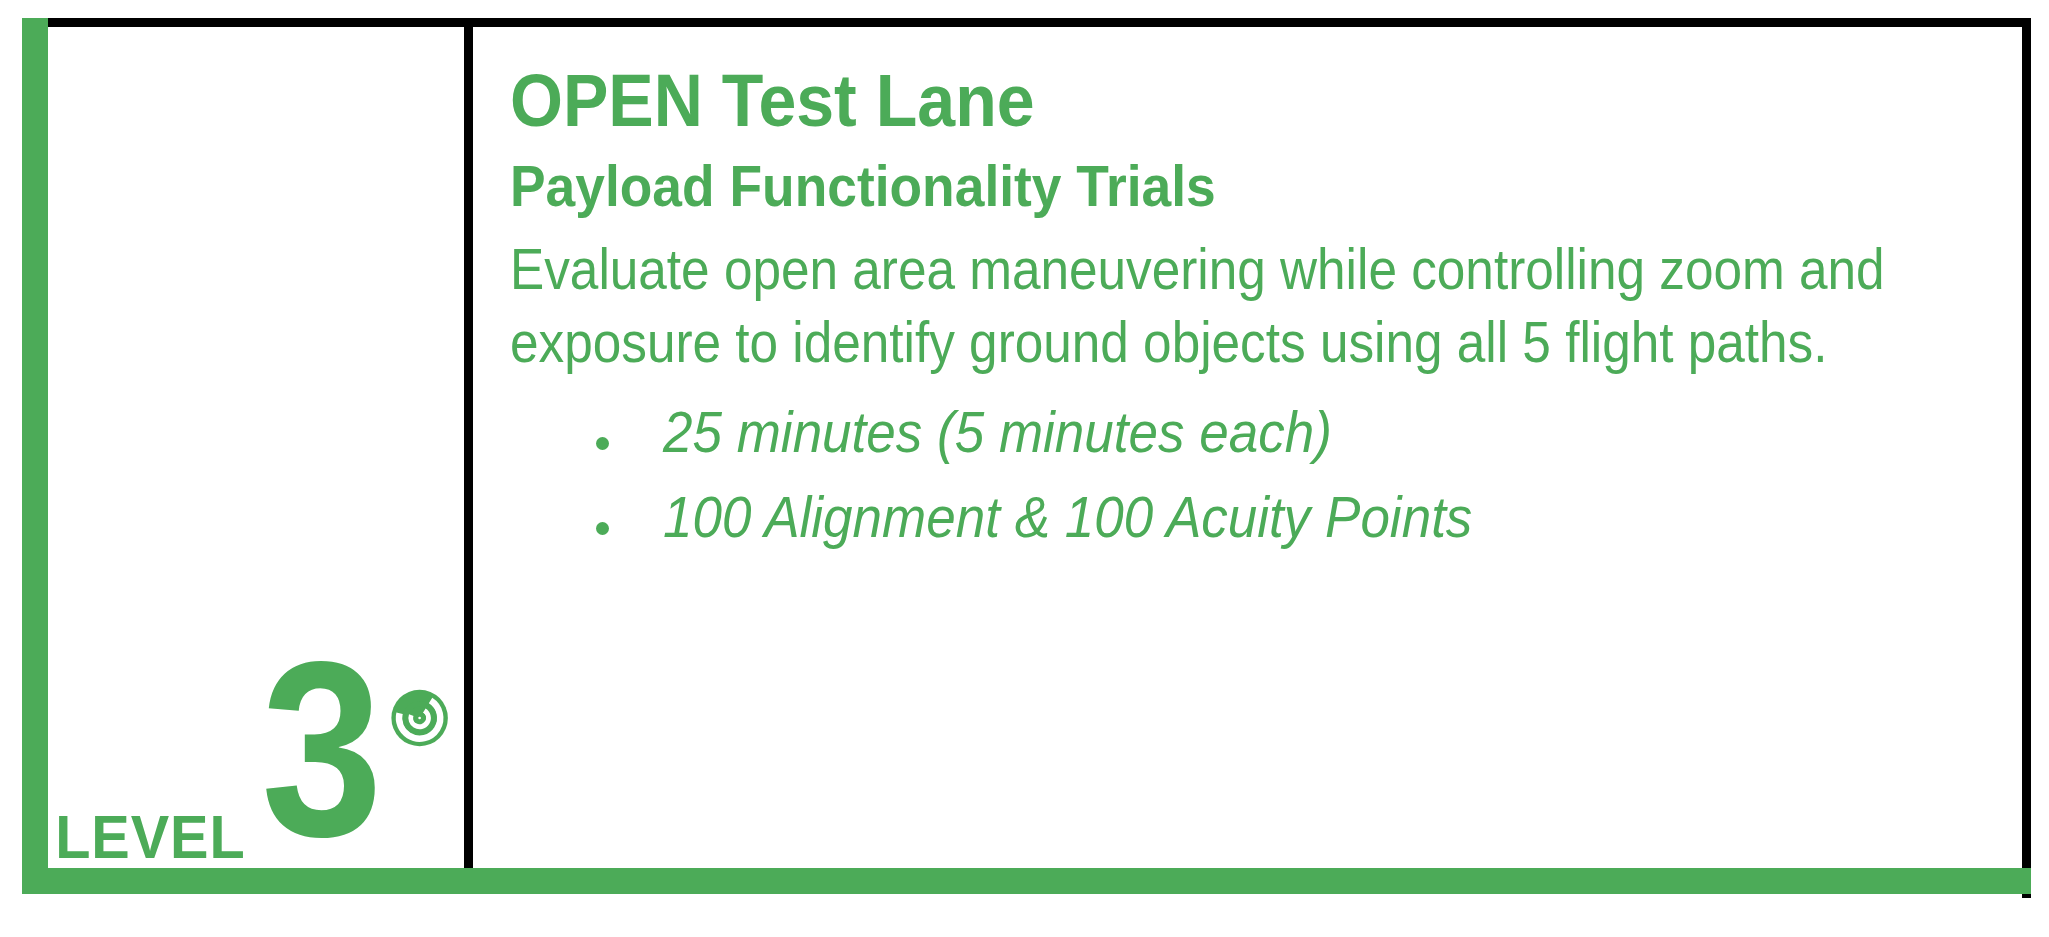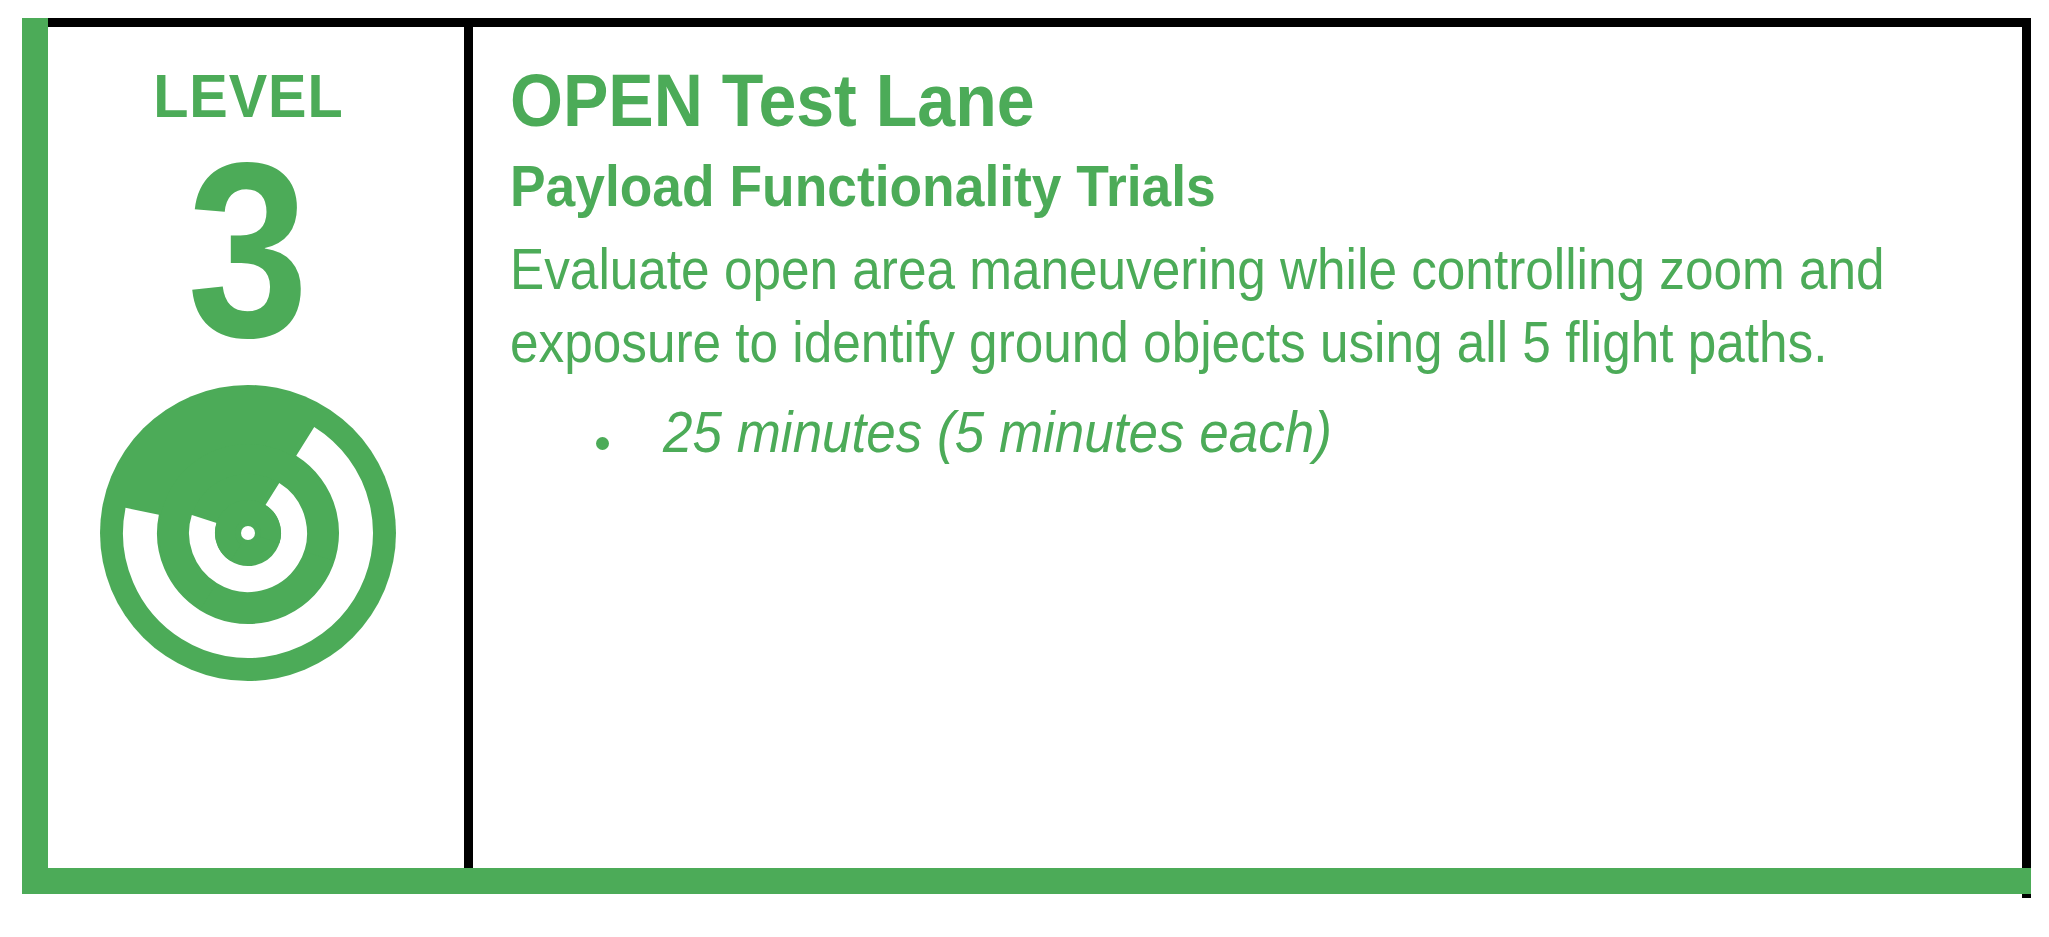--- a/index.html
+++ b/index.html
@@ -67,22 +67,22 @@
   }
 
   
   .level-col {
     position: absolute;
     left: 48px;
     top: 27px;
     width: 400px;
     height: 841px;
     display: flex;
-    flex-direction: column;
-    align-items: center;
+    flex-direction: row;
+    align-items: flex-end;
   }
 
   .level-word {
     margin-top: 38px;
     font-family: "Liberation Sans", sans-serif;
     font-weight: bold;
     font-size: 62px;
     letter-spacing: 1px;
     line-height: 1;
     color: var(--brand);
@@ -223,16 +223,20 @@
 
     <h2 class="subtitle">Payload Functionality Trials</h2>
 
     <p class="body-text">Evaluate open area maneuvering while controlling zoom and exposure to identify ground objects using all 5 flight paths.</p>
 
     <ul class="bullets">
       <li class="bullet-row">
         <span class="bullet-dot"></span>
         <span class="bullet-text">25 minutes (5 minutes each)</span>
       </li>
+      <li class="bullet-row">
+        <span class="bullet-dot"></span>
+        <span class="bullet-text">100 Alignment &amp; 100 Acuity Points</span>
+      </li>
     </ul>
 
   </div>
 </div>
 
 </body></html>

